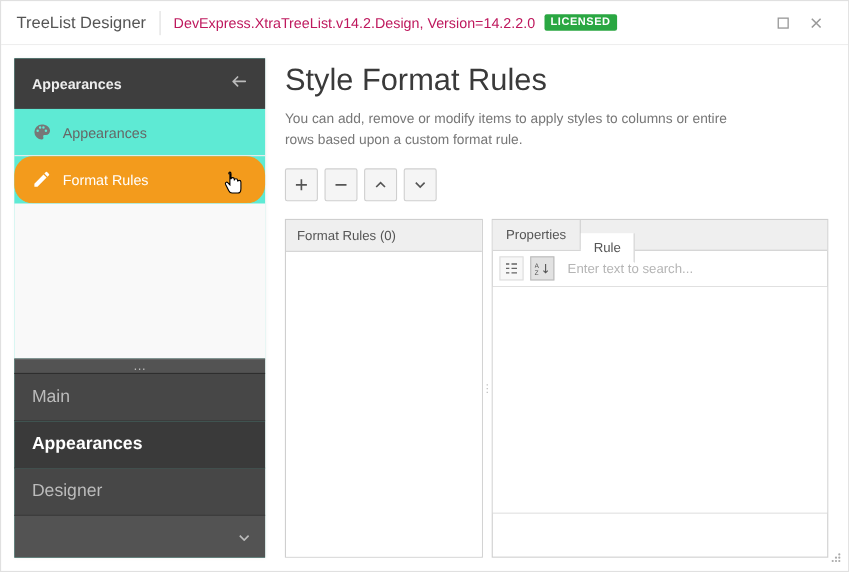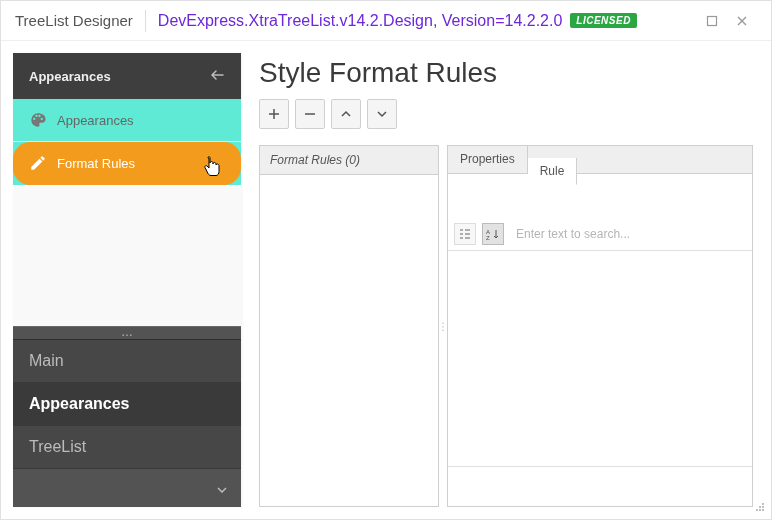--- a/index.html
+++ b/index.html
@@ -1,46 +1,46 @@
 <!DOCTYPE html>
 <html><head>
 <meta charset="utf-8">
 <style>
   * { box-sizing: border-box; margin: 0; padding: 0; }
   body { font-family: "Segoe UI", Tahoma, sans-serif; background: #fff; width: 772px; height: 520px; overflow: hidden; position: relative; border: 1px solid #e0e0e0; }
   .titlebar { display: flex; align-items: center; height: 40px; padding: 16px 14px; border-bottom: 1px solid #eee; }
   .titlebar .app-title { font-size: 15px; color: #555; font-weight: 400; }
   .titlebar .divider { width: 1px; height: 22px; background: #ddd; margin: 0 12px; }
-  .titlebar .assembly { font-size: 16px; color: #6d28d9; }
-  .titlebar .license { font-size: 10px; color: #fff; background: #2aa742; padding: 2px 6px; border-radius: 2px; margin-left: 8px; font-weight: 600; letter-spacing: .5px; font-style: italic; }
+  .titlebar .assembly { font-size: 13px; color: #be185d; }
+  .titlebar .license { font-size: 10px; color: #fff; background: #2aa742; padding: 2px 6px; border-radius: 2px; margin-left: 8px; font-weight: 600; letter-spacing: .5px; }
   .titlebar .spacer { flex: 1; }
   .win-btn { width: 30px; height: 30px; display: flex; align-items: center; justify-content: center; color: #888; cursor: pointer; }
   .content { display: flex; height: calc(100% - 40px); padding: 12px; gap: 14px; }
   .sidebar { width: 228px; background: #5eead4; display: flex; flex-direction: column; box-shadow: 1px 0 3px rgba(0,0,0,.06); }
   .sb-header { background: #3e3e3e; color: #eee; font-size: 13px; font-weight: 600; padding: 14px 16px; display: flex; align-items: center; justify-content: space-between; }
   .sb-header .back { color: #bbb; font-size: 16px; cursor: pointer; }
   .sb-item { display: flex; align-items: center; gap: 10px; padding: 12px 16px; font-size: 13px; color: #666; cursor: pointer; border-bottom: 1px solid #eee; }
   .sb-item.selected { background: #f39b1c; color: #fff; border-bottom: 1px solid #f39b1c; border-radius: 17px; }
   .sb-item .icon { width: 18px; height: 18px; display: flex; align-items: center; justify-content: center; }
   .sb-flex { flex: 1; background: #f9f9f9; }
   .sb-collapser { background: #535353; color: #bbb; text-align: center; padding: 0 0 2px; font-size: 12px; border-top: 1px solid #6a6a6a; border-bottom: 1px solid #2e2e2e; cursor: pointer; line-height: 10px; }
   .sb-category { background: #474747; color: #bbb; font-size: 16px; padding: 12px 16px; border-bottom: 1px solid #3a3a3a; cursor: pointer; }
   .sb-category.active { background: #3a3a3a; color: #fff; font-weight: 600; }
   .sb-footer { background: #535353; text-align: right; padding: 10px 14px; cursor: pointer; color:#bbb; }
   .main { flex: 1; display: flex; flex-direction: column; padding: 4px 6px 0 4px; }
   .page-title { font-size: 28px; color: #3a3a3a; font-weight: 400; margin-bottom: 10px; }
   .page-desc { font-size: 12.5px; color: #777; line-height: 1.5; margin-bottom: 16px; max-width: 430px; }
   .toolbar { display: flex; gap: 6px; margin-bottom: 16px; }
   .tool-btn { width: 30px; height: 30px; border: 1px solid #cfcfcf; background: #f5f5f5; border-radius: 2px; display: flex; align-items: center; justify-content: center; cursor: pointer; color: #555; font-size: 15px; }
   .panels { display: flex; gap: 0; flex: 1; }
-  .panel-left { width: 180px; border: 1px solid #cfcfcf; display: flex; flex-direction: column; font-style: italic; }
+  .panel-left { width: 180px; border: 1px solid #cfcfcf; display: flex; flex-direction: column; }
   .panel-left .ph { background: #efefef; color: #555; font-size: 12px; padding: 7px 10px; border-bottom: 1px solid #cfcfcf; }
   .panel-left .body { flex: 1; background: #fff; }
   .splitter { width: 8px; display:flex; align-items:center; justify-content:center; color:#bbb; cursor: col-resize; font-size:10px; }
-  .panel-right { flex: 1; border: 1px solid #cfcfcf; display: flex; flex-direction: column; gap: 44px; }
+  .panel-right { flex: 1; border: 1px solid #cfcfcf; display: flex; flex-direction: column; }
   .tabs { display: flex; background: #efefef; border-bottom: 1px solid #cfcfcf; height: 28px; }
   .tab { font-size: 12px; color: #555; padding: 6px 12px; cursor: pointer; border-right: 1px solid #cfcfcf; background:#efefef; }
   .tab.active { background: #fff; border-bottom: 1px solid #fff; position: relative; top: 12px; }
   .prop-tool { display: flex; align-items: center; gap: 6px; padding: 5px 6px; border-bottom: 1px solid #e0e0e0; }
   .prop-btn { width: 22px; height: 22px; border: 1px solid #ddd; background: #f7f7f7; display: flex; align-items: center; justify-content: center; font-size: 11px; color: #666; cursor: pointer; }
   .prop-btn.active { background: #e2e2e2; border-color:#bbb; }
   .prop-search { flex: 1; border: none; font-size: 12px; color: #666; padding: 4px 6px; outline: none; }
   .prop-search::placeholder { color: #b5b5b5; }
   .prop-body { flex: 1; background: #fff; }
   .prop-foot { height: 40px; border-top: 1px solid #e0e0e0; }
@@ -97,31 +97,32 @@
     </div>
     <div class="sb-flex"></div>
     <div class="sb-collapser">…</div>
     <div class="sb-category">
       <span>Main</span>
     </div>
     <div class="sb-category active">
       <span>Appearances</span>
     </div>
     <div class="sb-category">
-      <span>TreeList</span>
+      <span>Designer</span>
     </div>
     <div class="sb-footer">
       <svg width="10" height="6" viewBox="0 0 10 6">
           <path d="M1 1 L5 5 L9 1" stroke="#bbb" stroke-width="1.5" fill="none"></path>
         </svg>
     </div>
   </div>
 
   <div class="main">
     <div class="page-title">Style Format Rules</div>
+    <div class="page-desc">You can add, remove or modify items to apply styles to columns or entire rows based upon a custom format rule.</div>
     <div class="toolbar">
       <div class="tool-btn">
           <svg width="12" height="12" viewBox="0 0 12 12">
             <path d="M6 1v10M1 6h10" stroke="#555" stroke-width="1.5"></path>
           </svg>
         </div>
       <div class="tool-btn">
           <svg width="12" height="12" viewBox="0 0 12 12">
             <path d="M1 6h10" stroke="#555" stroke-width="1.5"></path>
           </svg>

